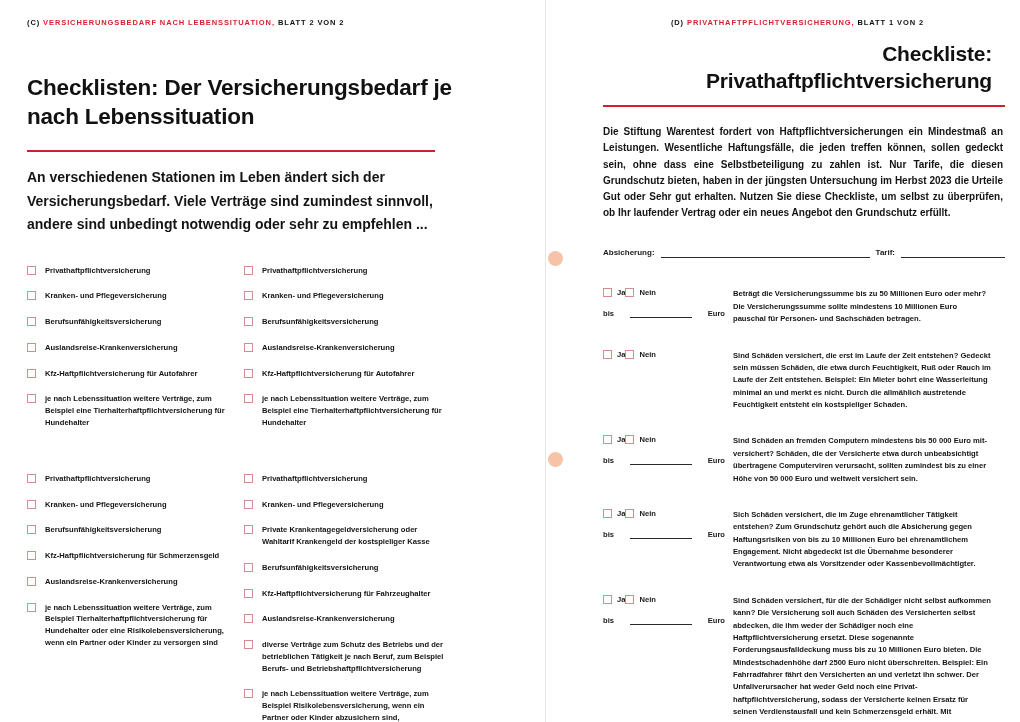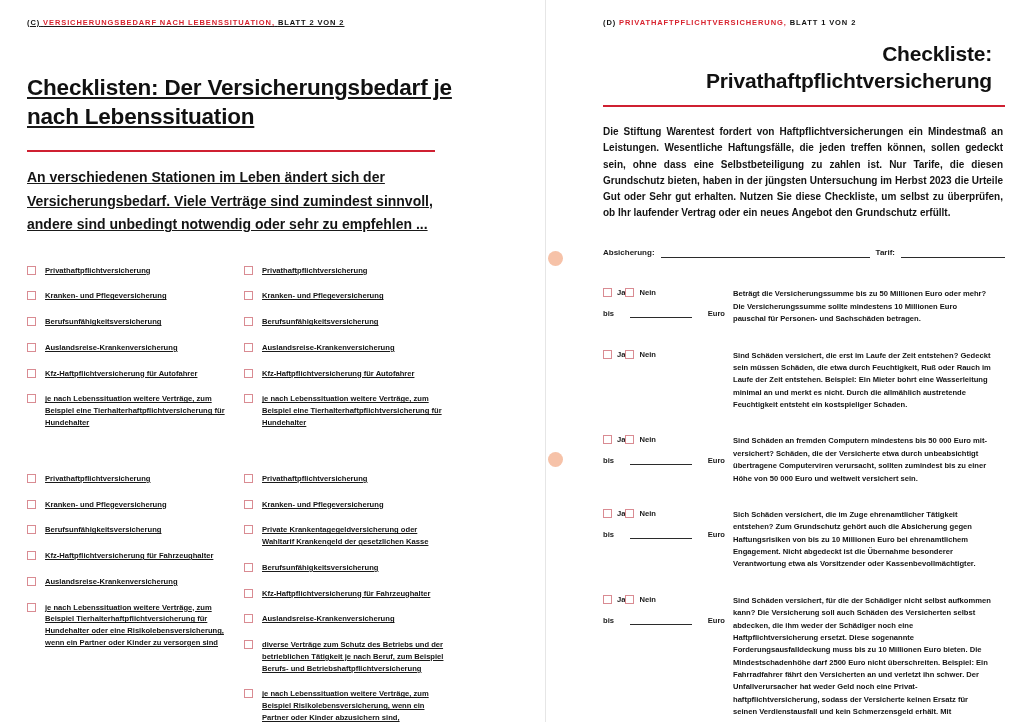--- a/index.html
+++ b/index.html
@@ -12,42 +12,42 @@
     width: 1020px; height: 722px;
     font-family: "Liberation Sans", sans-serif;
     color: #1a1a1a;
     position: relative;
     overflow: hidden;
   }
   .spread { position: absolute; inset: 0; display: flex; }
 
   
   .page { position: relative; height: 100%; }
-  .page-left  { width: 545px; padding: 18px 40px 14px 27px; text-decoration: underline; }
+  .page-left  { width: 545px; padding: 18px 40px 14px 27px; }
   .page-right { width: 475px; padding: 18px 28px 0 58px; }
   .gutter {
     position: absolute; top: 0; bottom: 0; left: 545px;
     width: 1px; background: #e6e6e6;
   }
   .bind-dot {
     position: absolute; left: 548px;
     width: 15px; height: 15px; border-radius: 50%;
     background: #f6c2a8;
   }
   .bind-dot.d1 { top: 251px; }
   .bind-dot.d2 { top: 452px; }
 
   
   .runhead {
     font-size: 7.5px; font-weight: bold; letter-spacing: .9px;
     text-transform: uppercase; white-space: nowrap;
   }
   .runhead .mark { color: #111; }
   .runhead .red  { color: #d8232f; }
-  .runhead-right { text-align: left; }
+  .runhead-right { text-align: center; }
 
   
   .title {
     font-size: 22.5px; font-weight: bold; line-height: 1.28;
     letter-spacing: -.2px; color: #111; margin: 0;
   }
   .title-left  { margin-top: 47px; }
   .title-right { margin-top: 14px; font-size: 21px; text-align: right; }
   .rule {
     height: 2.5px; background: #cf2031; border: 0; margin: 0;
@@ -194,21 +194,21 @@
             <div class="chk-item">
               <span class="box"></span>
               <span class="chk-text">Kranken- und Pflegeversicherung</span>
             </div>
             <div class="chk-item">
               <span class="box"></span>
               <span class="chk-text">Berufsunfähigkeitsversicherung</span>
             </div>
             <div class="chk-item gap-before">
               <span class="box"></span>
-              <span class="chk-text">Kfz-Haftpflichtversicherung für Fahrzeughalter</span>
+              <span class="chk-text">Kfz-Haftpflichtversicherung für Schmerzensgeld</span>
             </div>
             <div class="chk-item">
               <span class="box"></span>
               <span class="chk-text">Auslandsreise-Krankenversicherung</span>
             </div>
             <div class="chk-item gap-before">
               <span class="box"></span>
               <span class="chk-text">je nach Lebenssituation weitere Verträge, zum Beispiel Tierhalterhaftpflichtversicherung für Hundehalter oder eine Risikolebens­versicherung, wenn ein Partner oder Kinder zu versorgen sind</span>
             </div>
           </div>
@@ -216,21 +216,21 @@
             <div class="chk-item">
               <span class="box"></span>
               <span class="chk-text">Privathaftpflichtversicherung</span>
             </div>
             <div class="chk-item">
               <span class="box"></span>
               <span class="chk-text">Kranken- und Pflegeversicherung</span>
             </div>
             <div class="chk-item">
               <span class="box"></span>
-              <span class="chk-text">Private Krankentagegeldversicherung oder Wahltarif Krankengeld der gesetzlichen Kasse</span>
+              <span class="chk-text">Private Krankentagegeldversicherung oder Wahltarif Krankengeld der kostspieliger Kasse</span>
             </div>
             <div class="chk-item">
               <span class="box"></span>
               <span class="chk-text">Berufsunfähigkeitsversicherung</span>
             </div>
             <div class="chk-item">
               <span class="box"></span>
               <span class="chk-text">Kfz-Haftpflichtversicherung für Fahrzeug­halter</span>
             </div>
             <div class="chk-item">

